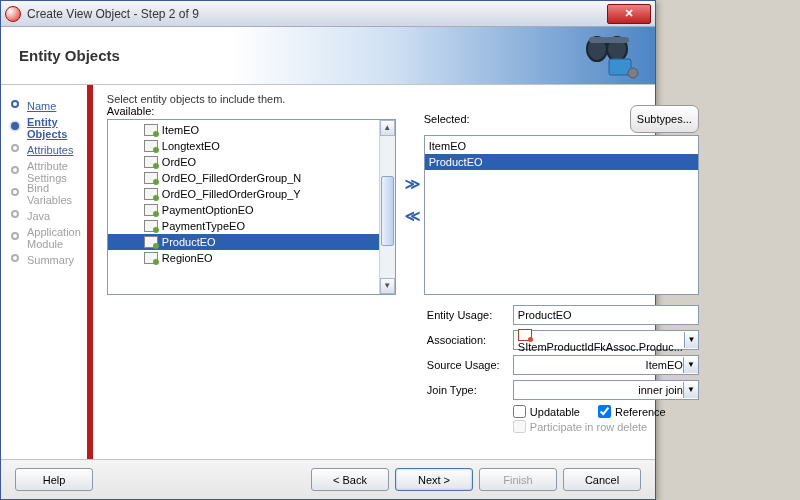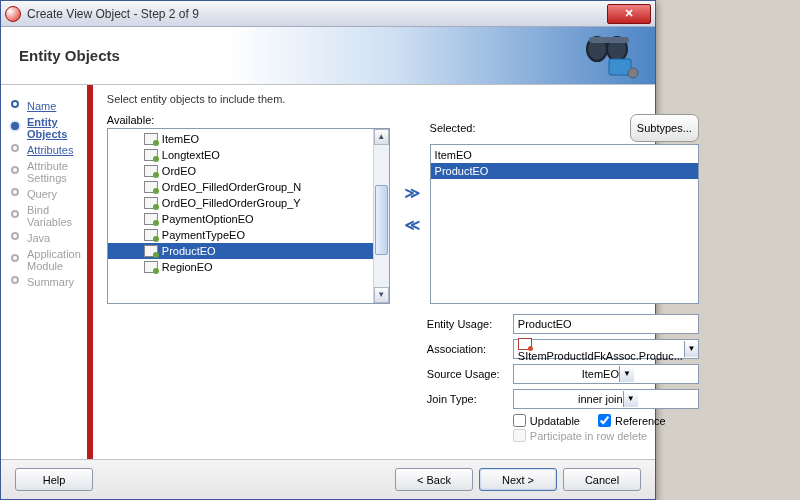--- a/index.html
+++ b/index.html
@@ -16,22 +16,22 @@
   .sidebar { width:160px; border-right:6px solid #b91c1c; padding:10px 6px; position:relative; }
   .step { display:flex; align-items:center; height:22px; cursor:pointer; position:relative; padding-left:20px; }
   .step .dot { width:8px; height:8px; border-radius:50%; background:#fff; border:2px solid #b0b0b0; position:absolute; left:4px; top:5px; }
   .step.done .dot { border-color:#3a63a8; }
   .step.current .dot { border-color:#3a63a8; background:#3a63a8; box-shadow:0 0 3px #5b8fe0; }
   .step a { color:#3a5fa8; text-decoration:underline; }
   .step.disabled { color:#a0a0a0; cursor:default; }
   .step.current a { font-weight:bold; }
   .track { position:absolute; left:9px; top:22px; width:2px; height:174px; background:#d0d0d0; z-index:-1; }
   .main { flex:1; padding:8px 14px 8px 14px; display:flex; flex-direction:column; min-height:0; }
-  .instruction { color:#333; margin-bottom:9px; }
-  .lists-row { display:flex; gap:6px; height:190px; }
+  .instruction { color:#333; margin-bottom:0; }
+  .lists-row { display:flex; height:190px; }
   .list-col { display:flex; flex-direction:column; }
   .list-col.avail { flex:1.05; }
   .list-col.sel { flex:1; }
   .list-label { margin-bottom:2px; display:flex; align-items:center; justify-content:space-between; }
   .subtypes-btn { background:linear-gradient(#fff,#e4e4e4); border:1px solid #9a9a9a; padding:7px 6px; cursor:pointer; font-size:11px; border-radius:7px; }
   .listbox { flex:1; border:1px solid #8a9ab3; background:#fff; overflow:auto; padding:2px 0; position:relative; }
   .listbox.sl { overflow:hidden; }
   .node, .leaf { display:flex; align-items:center; height:16px; padding-left:36px; cursor:pointer; white-space:nowrap; }
   .leaf .eo-icon { width:14px; height:12px; background:#f5f5f5;border:1px solid #888; margin-right:4px; position:relative; }
   .leaf .eo-icon::after { content:""; position:absolute; right:-2px; bottom:-2px; width:6px; height:6px; background:#6aa040; border-radius:50%; }
@@ -42,21 +42,21 @@
   .shuttle { width:28px; display:flex; flex-direction:column; justify-content:center; align-items:center; gap:10px; }
   .shuttle button { width:22px; height:22px; background:#fff; border:none; color:#2b5fb0; font-size:15px; font-weight:bold; cursor:pointer; }
   .scrollbar-fake { position:absolute; right:0; top:0; bottom:0; width:16px; background:#eef1f6; border-left:1px solid #cbd2e0; display:flex; flex-direction:column; }
   .sb-btn { height:16px; background:linear-gradient(#fdfdfd,#dcdfe8); border:1px solid #aeb7c8; font-size:8px; text-align:center; line-height:13px; color:#456; }
   .sb-track { flex:1; position:relative; }
   .sb-thumb { position:absolute; left:1px; right:1px; top:40px; height:70px; background:linear-gradient(to right,#eaf1fb,#bcd1ee); border:1px solid #8aa5cf; border-radius:2px; }
   .form-area { margin-top:10px; padding-left:320px; }
   .form-row { display:flex; align-items:center; margin-bottom:5px; gap:4px; }
   .form-row label { width:82px; text-align:left; }
   .form-row input[type=text], .form-row .select { flex:1; height:20px; border:1px solid #8a9ab3; background:#fff; padding:0 4px; font-size:11px; }
-  .select { display:flex; align-items:center; justify-content:center; cursor:pointer; }
+  .select { display:flex; align-items:center; justify-content:flex-end; cursor:pointer; }
   .select .dd { width:15px; height:16px; background:linear-gradient(#fff,#d7dfec); border-left:1px solid #8a9ab3; text-align:center; font-size:8px; line-height:15px; margin-right:-4px; }
   .check-row { display:flex; gap:18px; margin-top:2px; padding-left:86px; }
   .check { display:flex; align-items:center; gap:4px; }
   .check.disabled { color:#a0a0a0; }
   .buttonbar { border-top:1px solid #c3c3c3; height:40px; display:flex; align-items:center; padding:0 14px; background:linear-gradient(#f4f4f4,#e6e6e6); gap:6px; }
   .buttonbar .spacer { flex:1; }
   .btn { min-width:78px; height:23px; background:linear-gradient(#fefefe,#e2e5ea); border:1px solid #8e97a6; border-radius:3px; cursor:pointer; font-size:11px; padding:0 10px; }
   .btn:disabled { color:#a0a0a0; cursor:default; }
   .btn.default { border:1px solid #4d74af; box-shadow:0 0 2px #79a5e4 inset; }
   .assoc-ico { width:14px;height:12px;background:#fff;border:1px solid #b04030; margin-right:4px; display:inline-block; vertical-align:middle; position:relative;}
@@ -101,24 +101,20 @@
           <div class="step ">
             <span class="dot"></span>
             <a>Attributes</a>
           </div>
           <div class="step  disabled">
             <span class="dot"></span>
             <span>Attribute Settings</span>
           </div>
           <div class="step  disabled">
             <span class="dot"></span>
-            <span>Query</span>
-          </div>
-          <div class="step  disabled">
-            <span class="dot"></span>
             <span>Bind Variables</span>
           </div>
           <div class="step  disabled">
             <span class="dot"></span>
             <span>Java</span>
           </div>
           <div class="step  disabled">
             <span class="dot"></span>
             <span>Application Module</span>
           </div>
@@ -245,15 +241,16 @@
         </div>
       </div>
     </div>
   </div>
 
   <div class="buttonbar">
     <button class="btn">Help</button>
     <div class="spacer"></div>
     <button class="btn">&lt; Back</button>
     <button class="btn default">Next &gt;</button>
+    <button class="btn" disabled="">Finish</button>
     <button class="btn">Cancel</button>
   </div>
 </div>
 
 </body></html>

